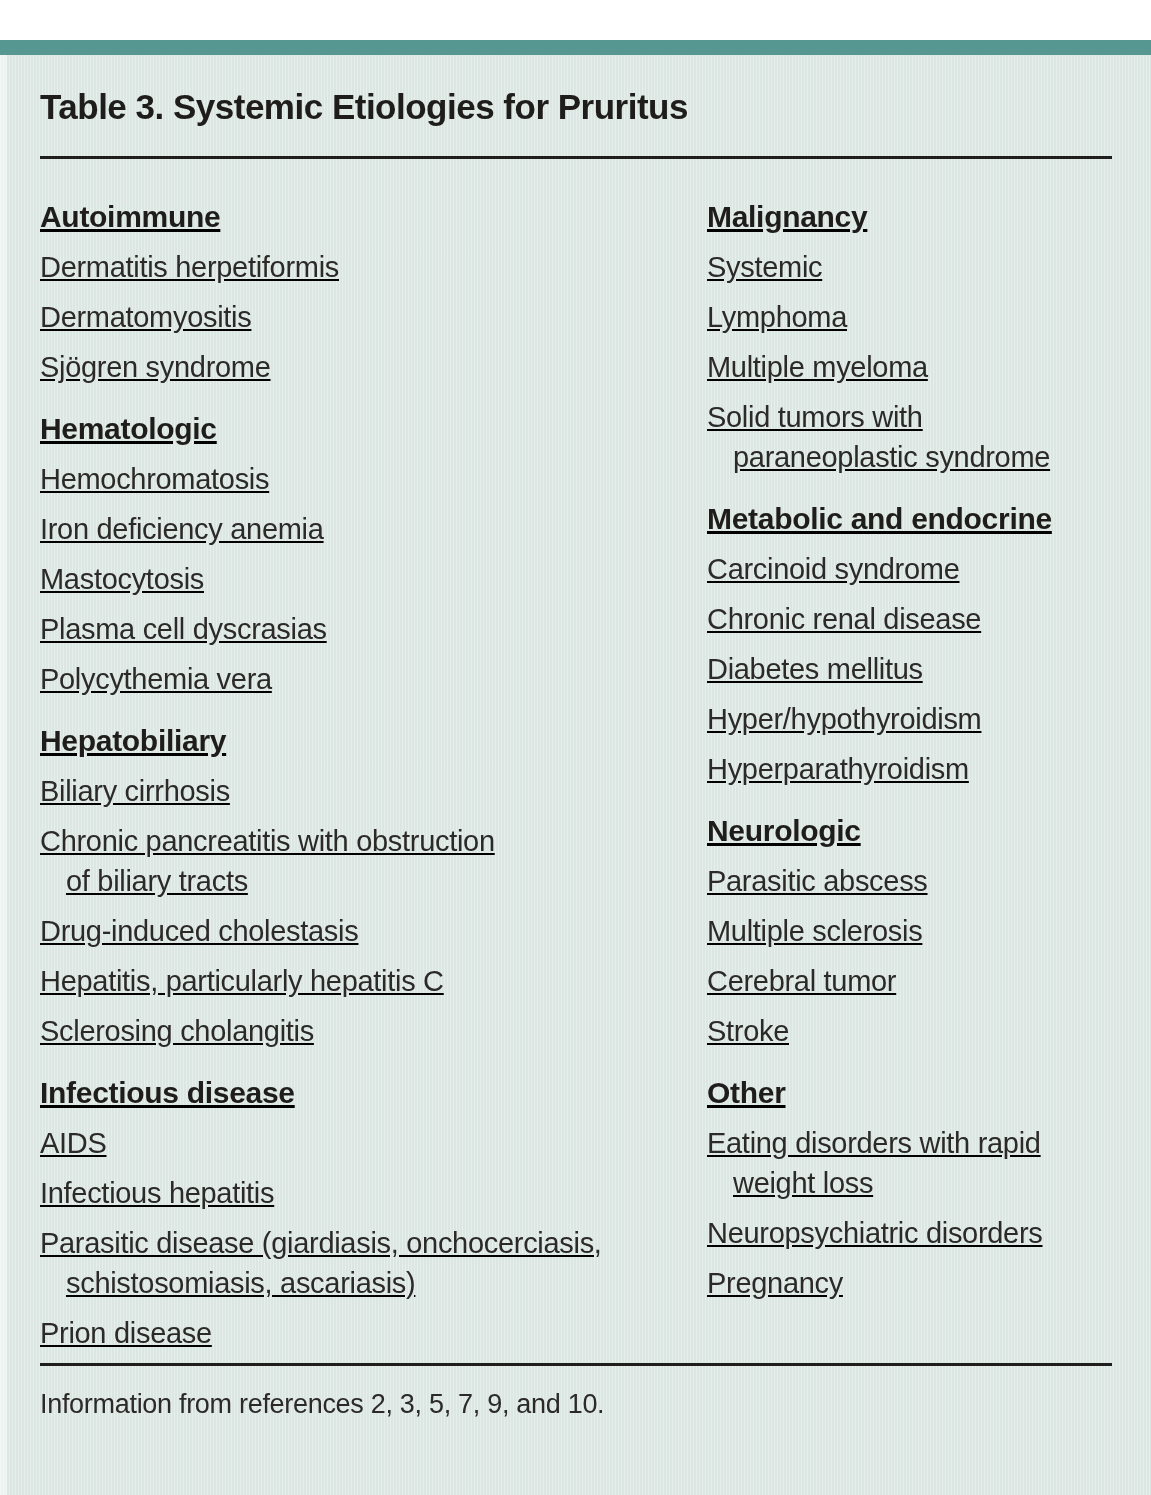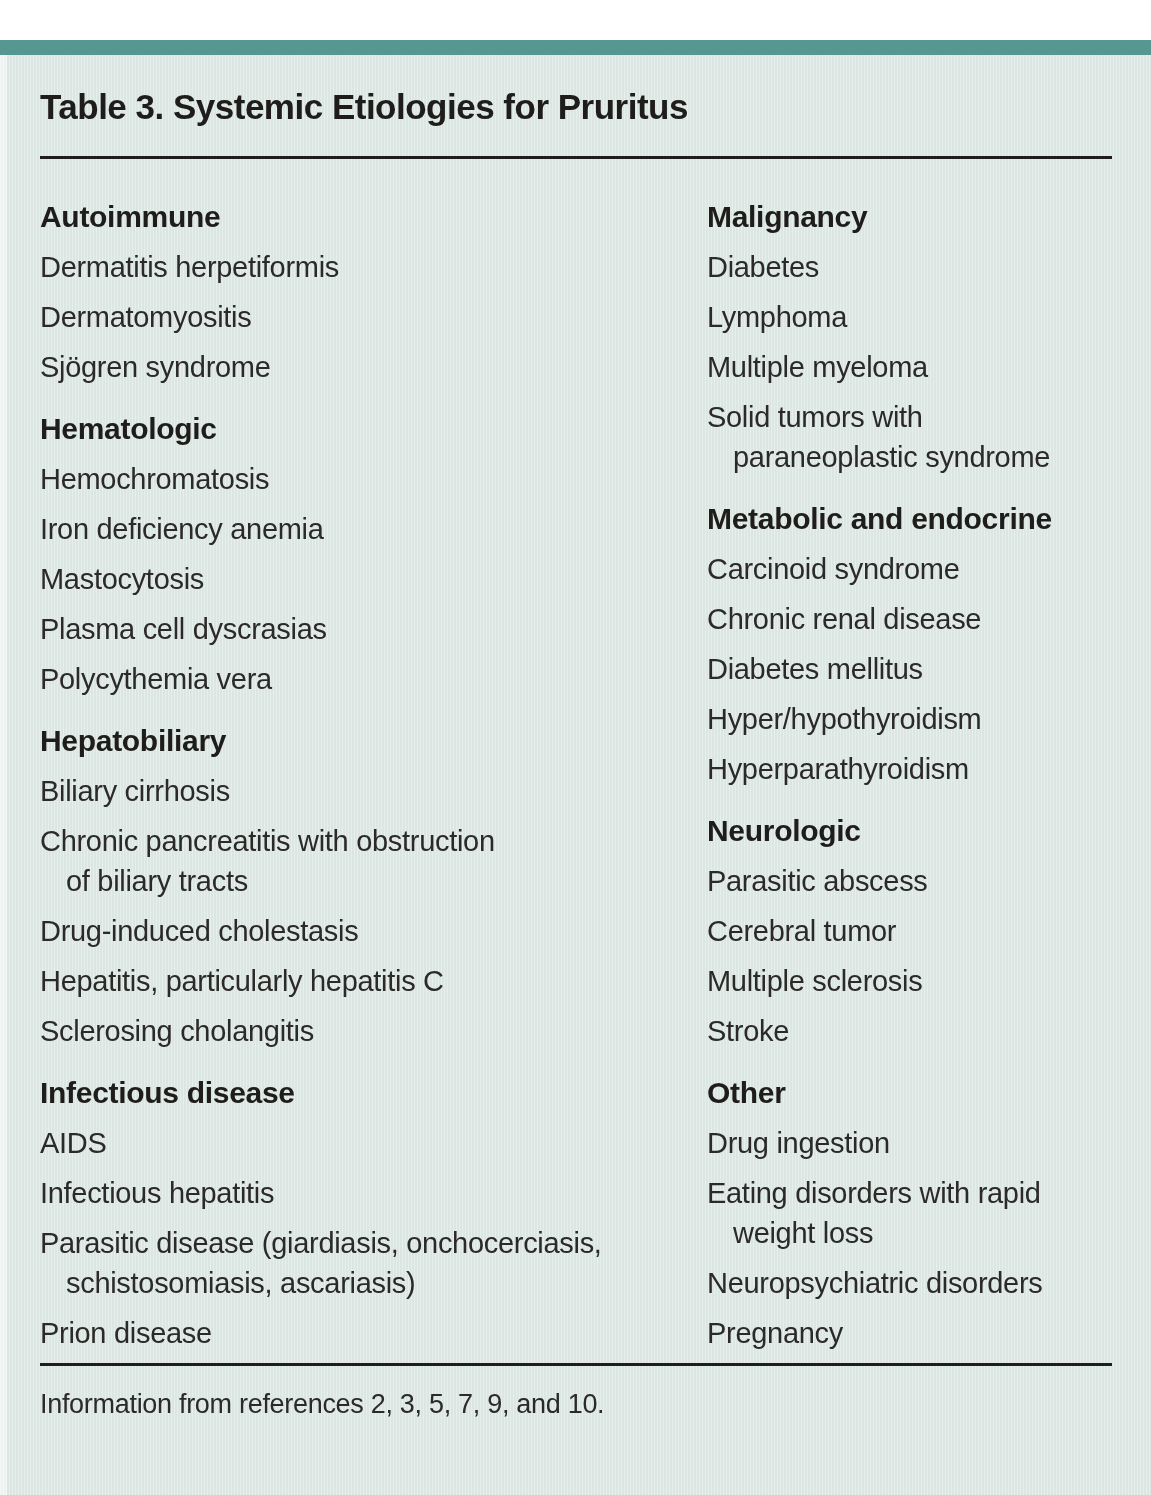--- a/index.html
+++ b/index.html
@@ -53,20 +53,21 @@
   .rule{
     border:none;
     height:3px;
     background:var(--rule);
   }
   .rule.top-rule{margin-top:28px;}
   .rule.bottom-rule{margin-top:0;}
   .columns{
     display:flex;
     margin-top:38px;
+    text-decoration:underline;
   }
   .col{min-width:0;}
   .col.left{width:667px;flex:0 0 667px;}
   .col.right{flex:1;}
   .section-header{
     font-size:30px;
     font-weight:bold;
     line-height:40px;
     letter-spacing:-0.3px;
     color:var(--heading);
@@ -158,21 +159,21 @@
             <div class="line">Parasitic disease (giardiasis, onchocerciasis,</div>
             <div class="line cont">schistosomiasis, ascariasis)</div>
           </div>
           <div class="item">
             <div class="line">Prion disease</div>
           </div>
         </div>
       <div class="col right">
           <div class="section-header">Malignancy</div>
           <div class="item">
-            <div class="line">Diabetes</div>
+            <div class="line">Systemic</div>
           </div>
           <div class="item">
             <div class="line">Lymphoma</div>
           </div>
           <div class="item">
             <div class="line">Multiple myeloma</div>
           </div>
           <div class="item">
             <div class="line">Solid tumors with</div>
             <div class="line cont">paraneoplastic syndrome</div>
@@ -191,32 +192,29 @@
             <div class="line">Hyper/hypothyroidism</div>
           </div>
           <div class="item">
             <div class="line">Hyperparathyroidism</div>
           </div>
           <div class="section-header">Neurologic</div>
           <div class="item">
             <div class="line">Parasitic abscess</div>
           </div>
           <div class="item">
+            <div class="line">Multiple sclerosis</div>
+          </div>
+          <div class="item">
             <div class="line">Cerebral tumor</div>
           </div>
           <div class="item">
-            <div class="line">Multiple sclerosis</div>
-          </div>
-          <div class="item">
             <div class="line">Stroke</div>
           </div>
           <div class="section-header">Other</div>
-          <div class="item">
-            <div class="line">Drug ingestion</div>
-          </div>
           <div class="item">
             <div class="line">Eating disorders with rapid</div>
             <div class="line cont">weight loss</div>
           </div>
           <div class="item">
             <div class="line">Neuropsychiatric disorders</div>
           </div>
           <div class="item">
             <div class="line">Pregnancy</div>
           </div>

